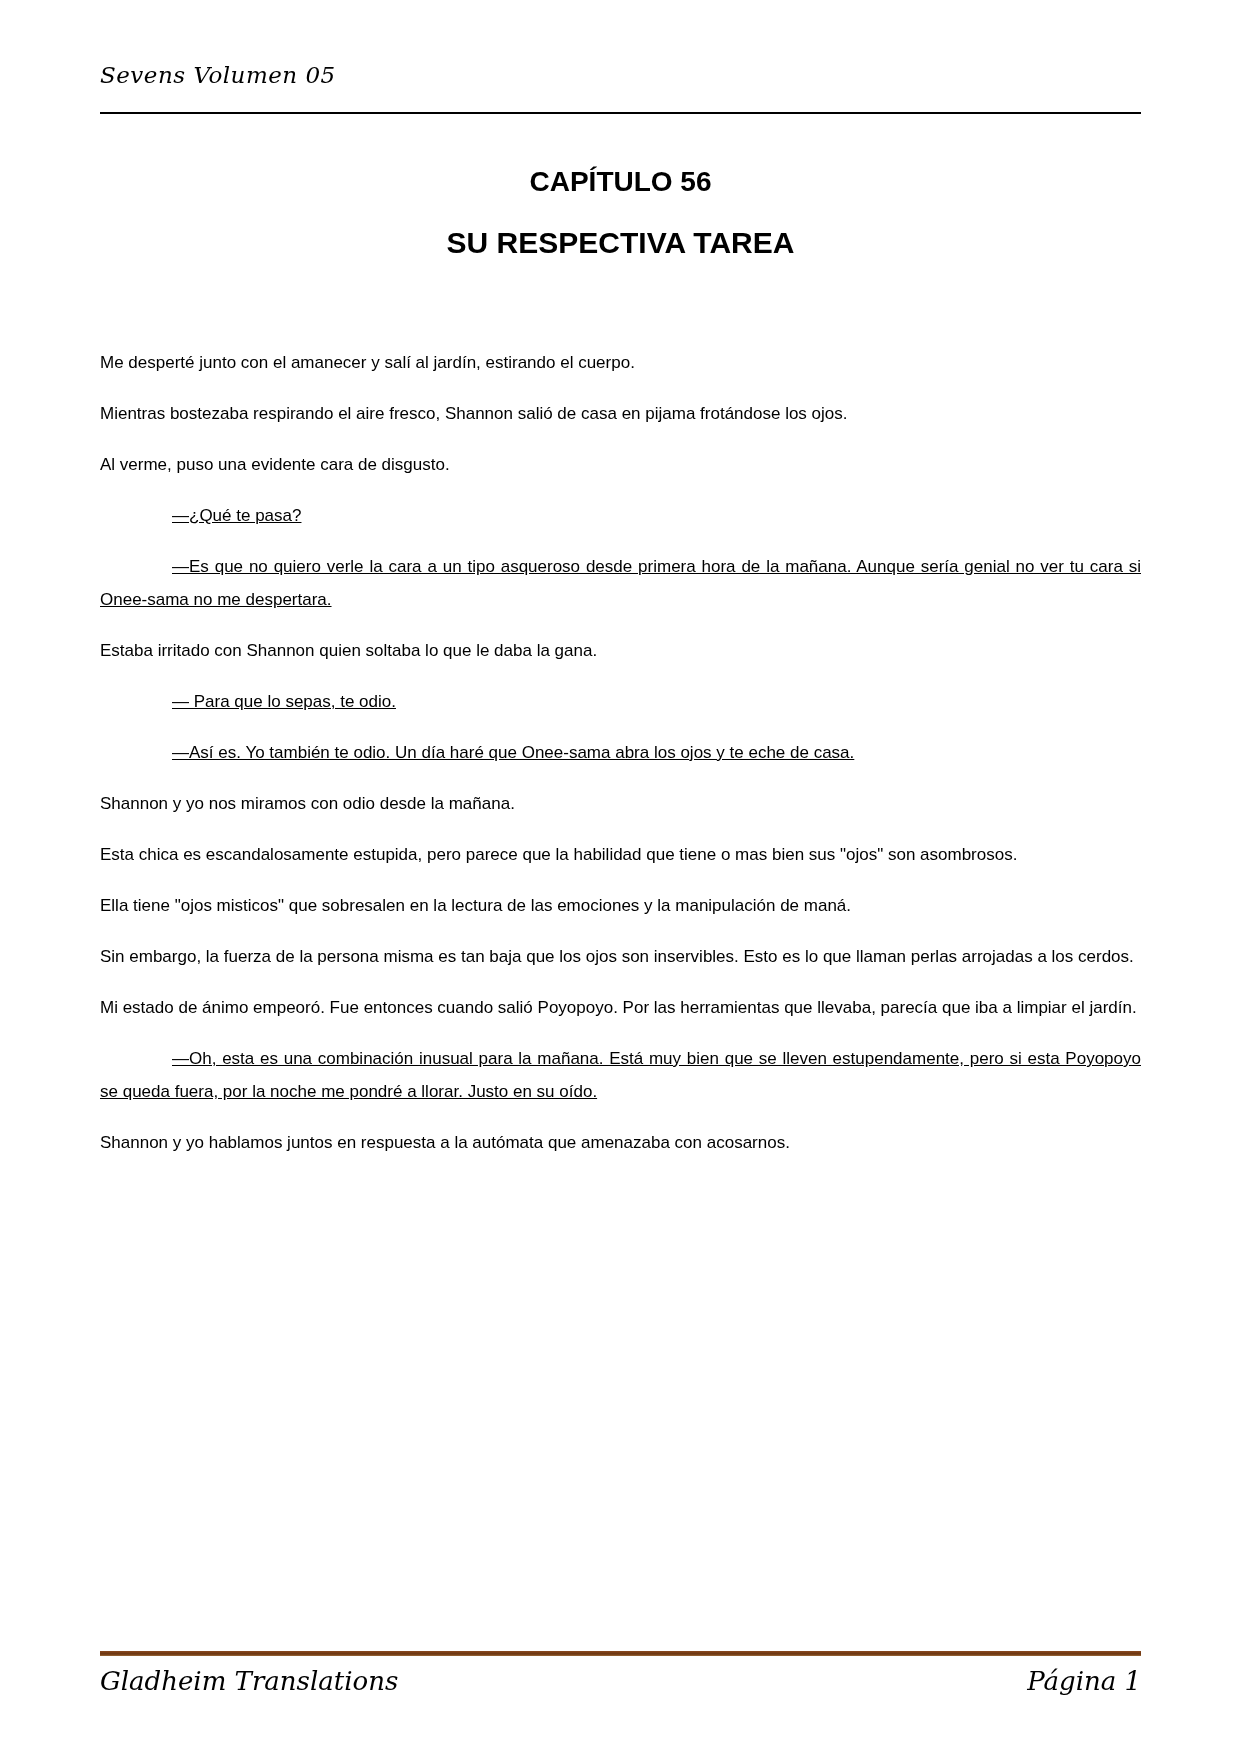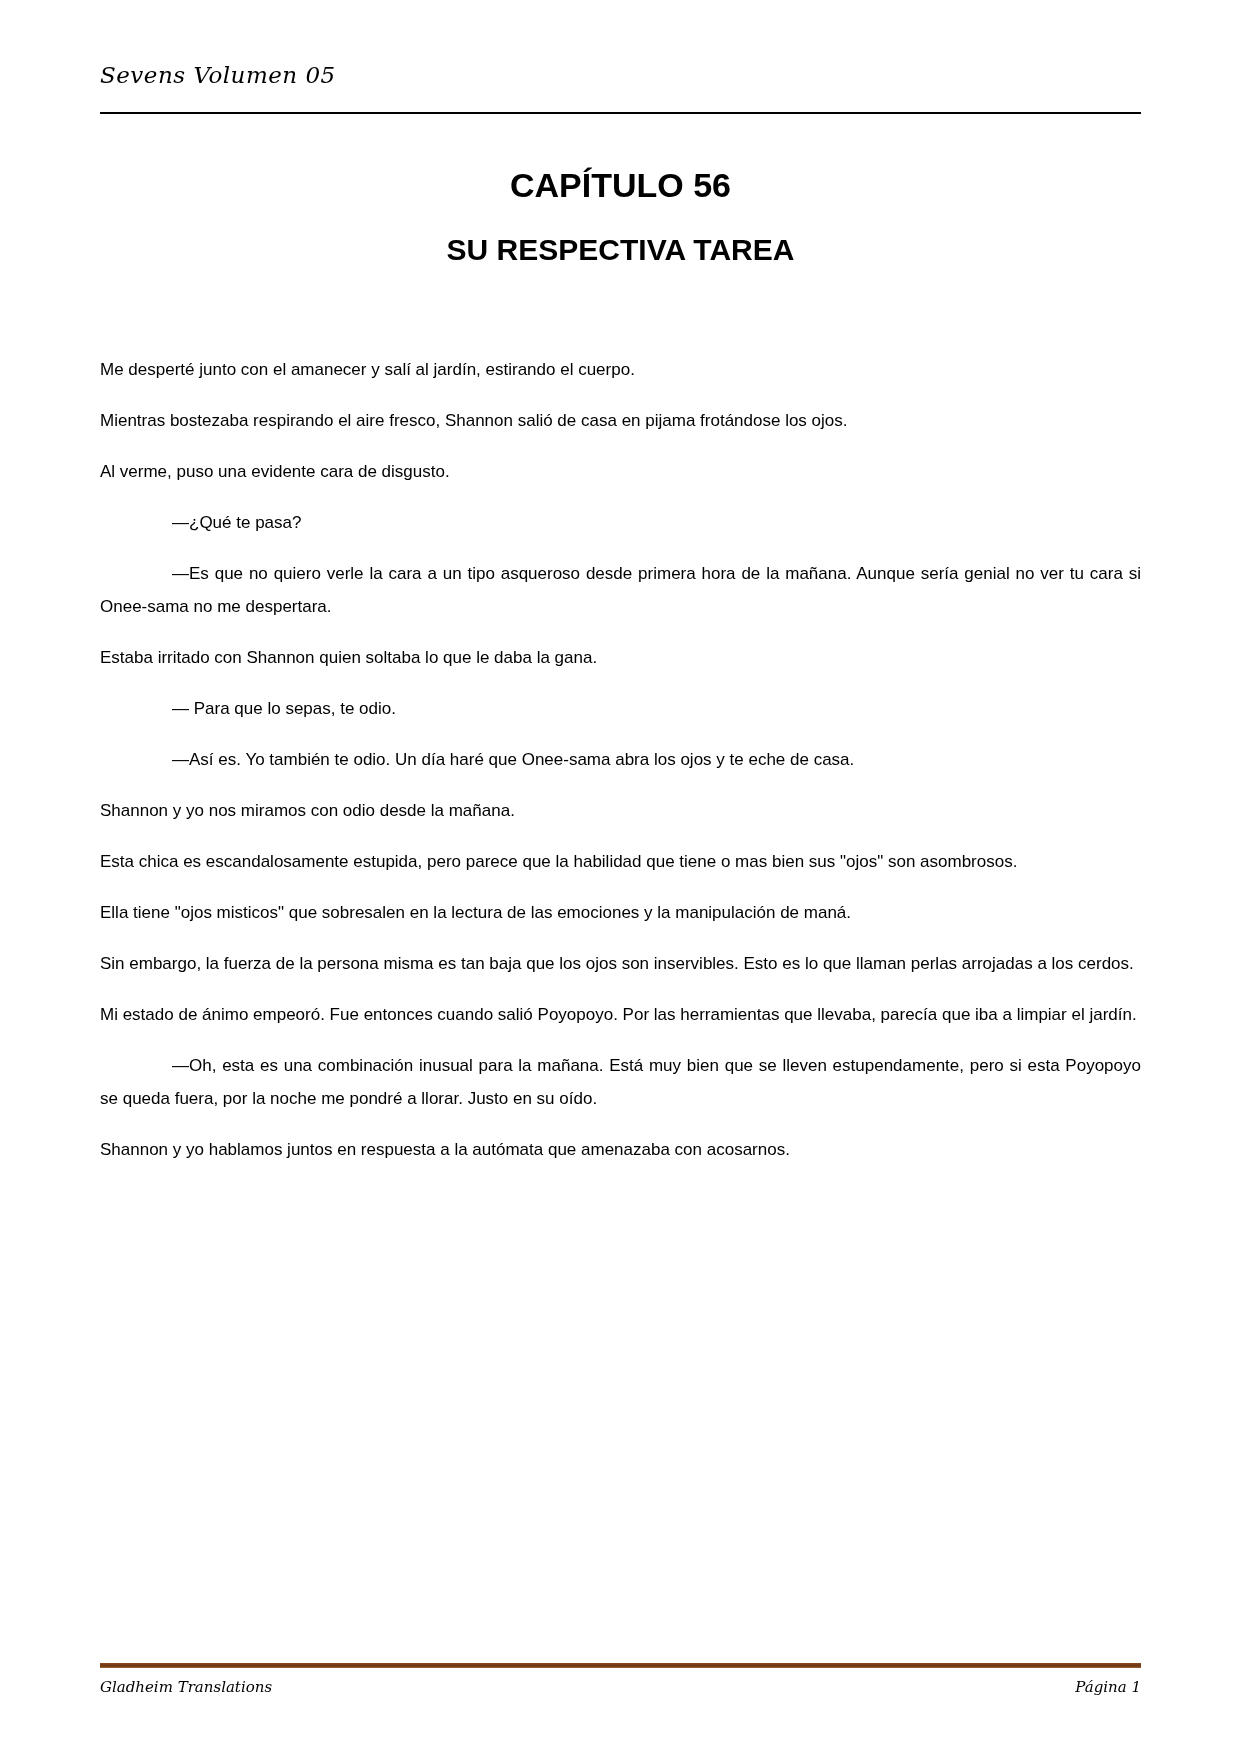--- a/index.html
+++ b/index.html
@@ -30,59 +30,60 @@
     font-size: 23px;
     letter-spacing: 0.5px;
     border-bottom: 2px solid #000000;
     padding-bottom: 24px;
   }
   .chapter-title-block {
     text-align: center;
     margin-top: 52px;
   }
   .chapter-title {
-    font-size: 34px;
+    font-size: 28px;
     font-weight: bold;
     margin: 0 0 28px 0;
   }
   .chapter-subtitle {
     font-size: 30px;
     font-weight: bold;
     margin: 0;
     text-align: center;
   }
   .content {
     margin-top: 86px;
   }
   .content p.para {
     font-size: 17px;
     line-height: 33px;
     text-align: justify;
     margin: 0 0 18px 0;
   }
   .content p.para.indent {
     text-indent: 72px;
+    text-decoration: underline;
   }
   .doc-footer {
     position: absolute;
     left: 100px;
     right: 100px;
     bottom: 58px;
   }
   .footer-rule {
     height: 5px;
     background: linear-gradient(to bottom, #8a4a1f 0%, #6b3410 60%, #9c6a3a 100%);
     margin-bottom: 10px;
   }
   .footer-row {
     display: flex;
     justify-content: space-between;
     font-family: "DejaVu Serif", serif;
     font-style: italic;
-    font-size: 15px;
+    font-size: 26px;
   }
 </style>
 </head>
 <body>
 
 <div class="page">
   <div class="margins">
     <div class="doc-header">Sevens Volumen 05</div>
 
     <div class="chapter-title-block">

